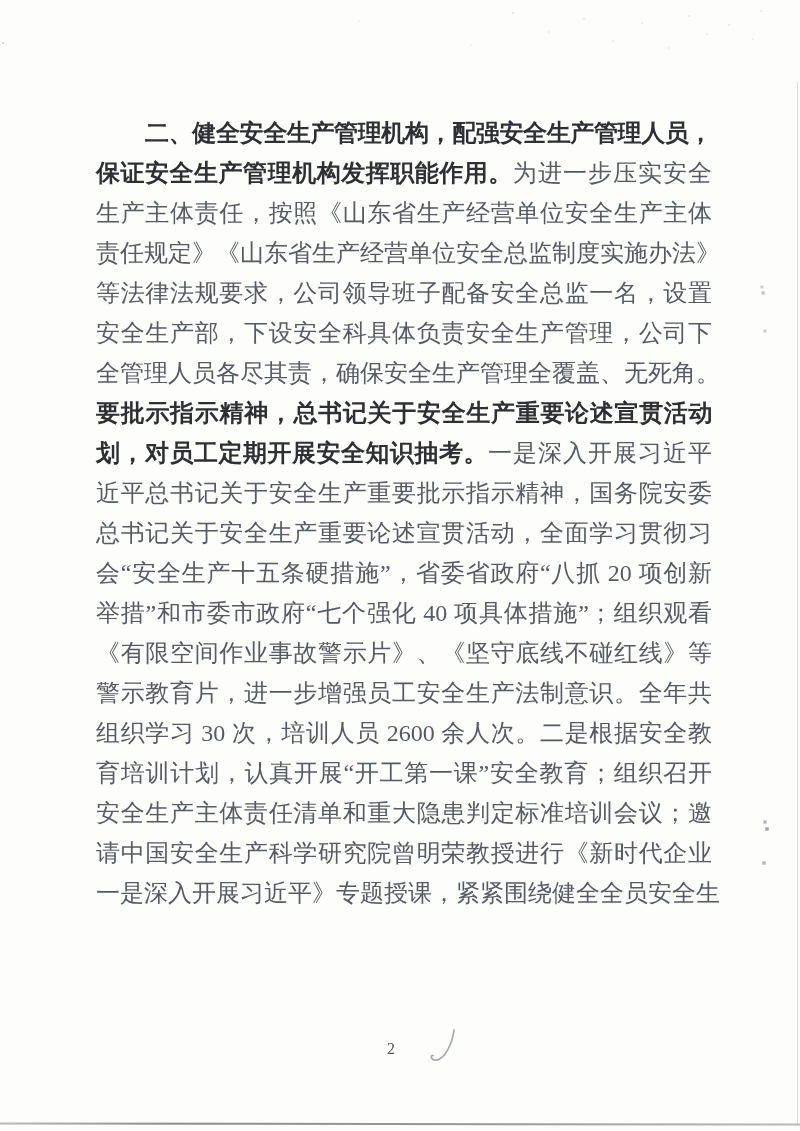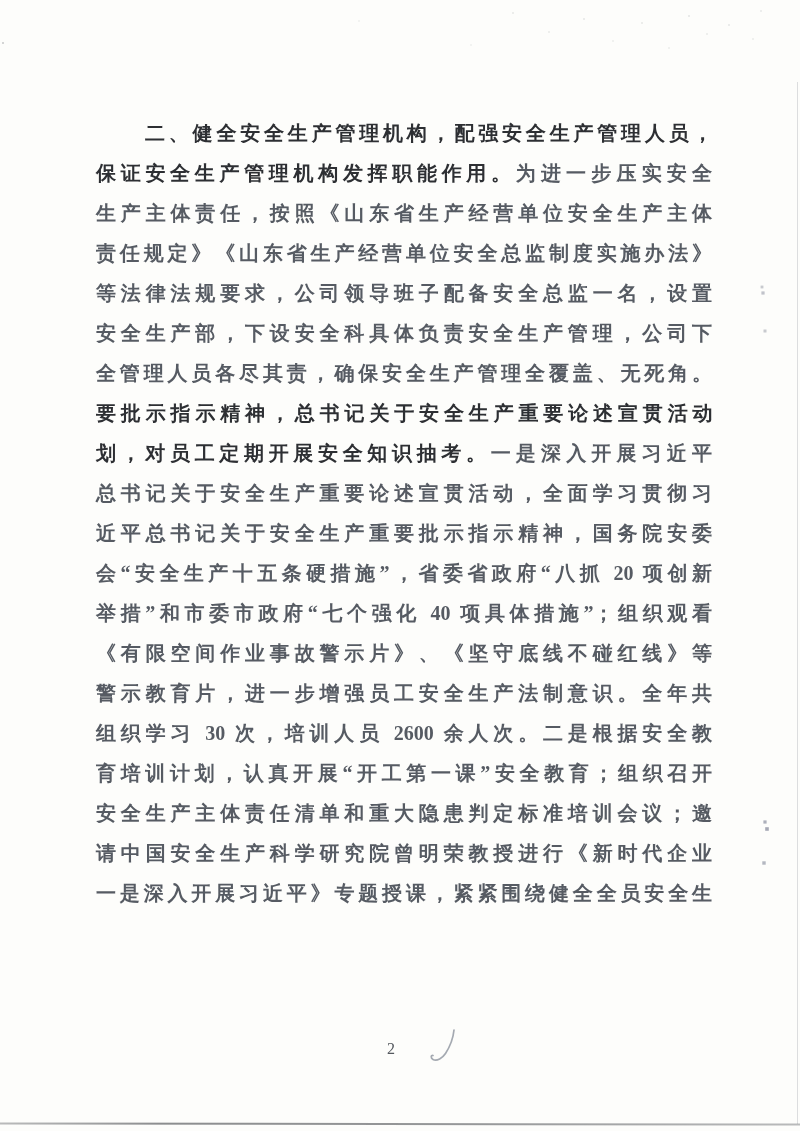--- a/index.html
+++ b/index.html
@@ -20,36 +20,36 @@
   
   .text-block {
     position: absolute;
     left: 96px;
     top: 113px;
     width: 616px;
   }
   .doc-line {
     height: 40px;
     line-height: 40px;
-    font-size: 20px;
+    font-size: 24px;
     white-space: nowrap;
     text-align: justify;
     text-align-last: justify;
     overflow: visible;
   }
   .doc-line.indent { text-indent: 49px; }
   .lead {
     font-family: "Liberation Sans", "DejaVu Sans", sans-serif;
     font-weight: 700;
     letter-spacing: -0.5px;
     color: var(--heading-color, #2d2f33);
   }
   .body-txt {
     font-family: "Liberation Serif", "DejaVu Serif", serif;
-    font-weight: 700;
+    font-weight: 400;
     color: var(--body-color, #565b63);
     margin-top: 43px;
   }
   
   .page-number {
     position: absolute;
     left: 371px;
     top: 1038px;
     width: 40px;
     text-align: center;
@@ -130,22 +130,22 @@
         <div class="doc-line"><span class="lead">保证安全生产管理机构发挥职能作用。</span><span class="body-txt">为进一步压实安全</span></div>
         <div class="doc-line"><span class="body-txt">生产主体责任，按照《山东省生产经营单位安全生产主体</span></div>
         <div class="doc-line"><span class="body-txt">责任规定》《山东省生产经营单位安全总监制度实施办法》</span></div>
         <div class="doc-line"><span class="body-txt">等法律法规要求，公司领导班子配备安全总监一名，设置</span></div>
         <div class="doc-line"><span class="body-txt">安全生产部，下设安全科具体负责安全生产管理，公司下</span></div>
         <div class="doc-line"><span class="body-txt">全管理人员各尽其责，确保安全生产管理全覆盖、无死角。</span></div>
       </div>
       <div>
         <div class="doc-line"><span class="lead">要批示指示精神，总书记关于安全生产重要论述宣贯活动</span></div>
         <div class="doc-line"><span class="lead">划，对员工定期开展安全知识抽考。</span><span class="body-txt">一是深入开展习近平</span></div>
+        <div class="doc-line"><span class="body-txt">近平总书记关于安全生产重要批示指示精神，国务院安委</span></div>
         <div class="doc-line"><span class="body-txt">总书记关于安全生产重要论述宣贯活动，全面学习贯彻习</span></div>
-        <div class="doc-line"><span class="body-txt">近平总书记关于安全生产重要批示指示精神，国务院安委</span></div>
         <div class="doc-line"><span class="body-txt">会“安全生产十五条硬措施”，省委省政府“八抓 20 项创新</span></div>
         <div class="doc-line"><span class="body-txt">举措”和市委市政府“七个强化 40 项具体措施”；组织观看</span></div>
         <div class="doc-line"><span class="body-txt">《有限空间作业事故警示片》、《坚守底线不碰红线》等</span></div>
         <div class="doc-line"><span class="body-txt">警示教育片，进一步增强员工安全生产法制意识。全年共</span></div>
         <div class="doc-line"><span class="body-txt">组织学习 30 次，培训人员 2600 余人次。二是根据安全教</span></div>
         <div class="doc-line"><span class="body-txt">育培训计划，认真开展“开工第一课”安全教育；组织召开</span></div>
         <div class="doc-line"><span class="body-txt">安全生产主体责任清单和重大隐患判定标准培训会议；邀</span></div>
         <div class="doc-line"><span class="body-txt">请中国安全生产科学研究院曾明荣教授进行《新时代企业</span></div>
         <div class="doc-line"><span class="body-txt">一是深入开展习近平》专题授课，紧紧围绕健全全员安全生</span></div>
       </div>

